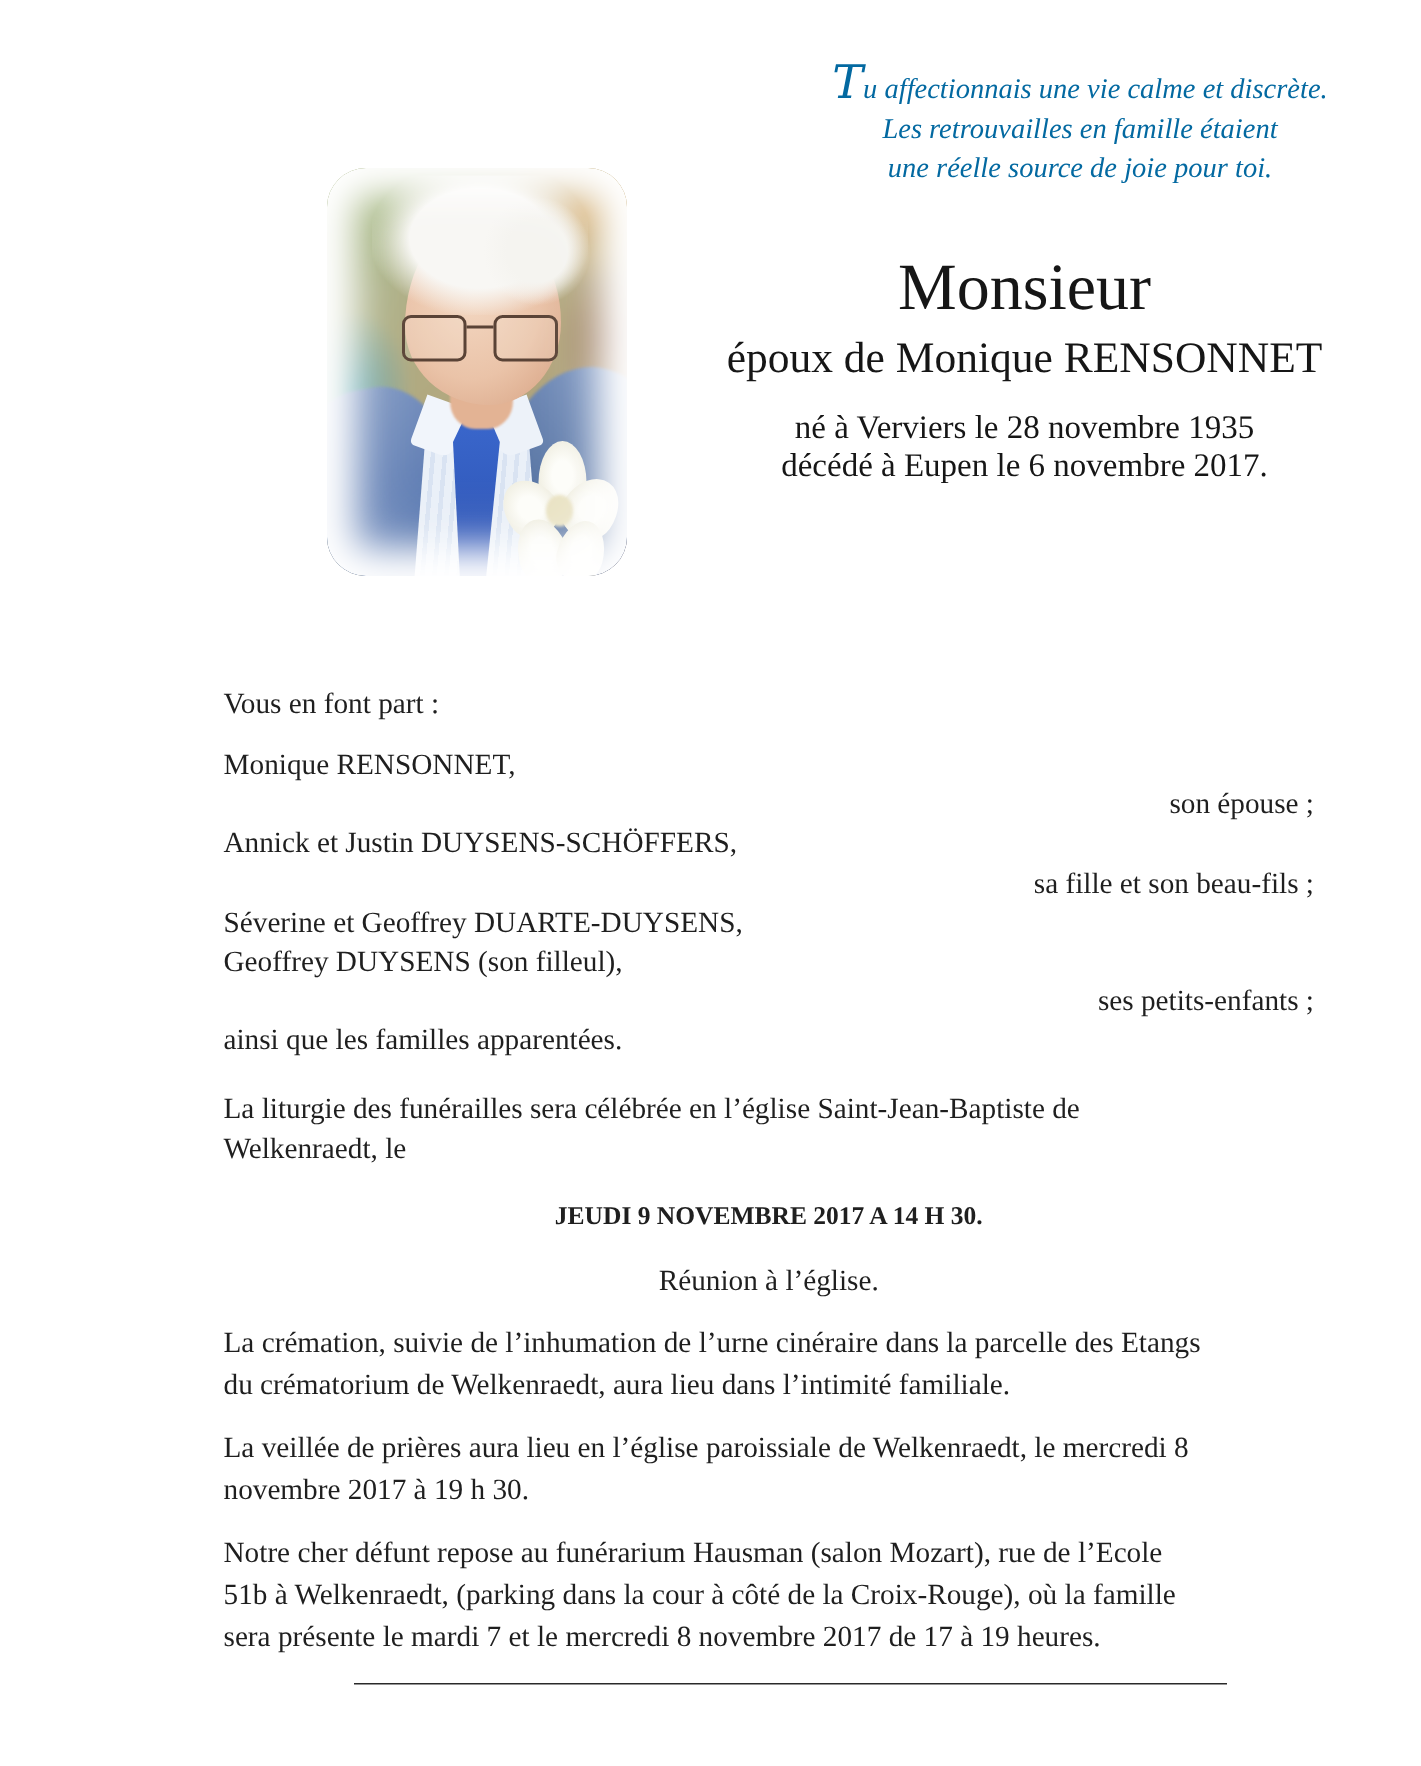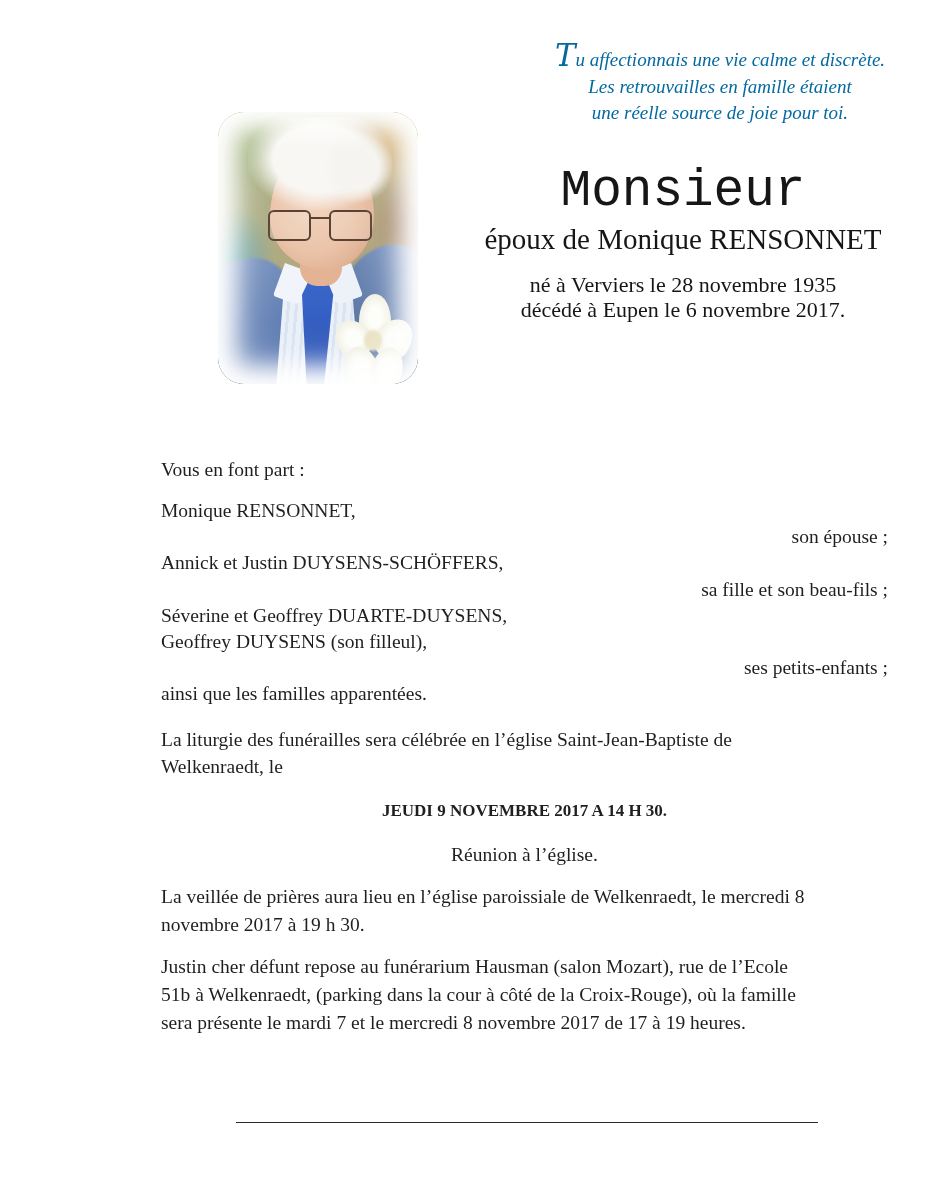--- a/index.html
+++ b/index.html
@@ -95,29 +95,29 @@
   .ph-flower .p4{left:12%;top:54%;width:43%;height:45%;transform:rotate(-15deg);}
   .ph-flower .p5{left:48%;top:55%;width:41%;height:43%;transform:rotate(15deg);}
   .ph-flower .heart{left:37%;top:38%;position:absolute;width:24%;height:22%;background:#e9e2c2;border-radius:50%;filter:blur(1px);}
   .ph-vignette{
     inset:0;border-radius:26px;
     box-shadow:inset 0 0 24px 16px #ffffff, inset 0 0 48px 12px rgba(255,255,255,.6);
   }
 
   
   .title-block{position:absolute;left:450px;top:166px;width:466px;text-align:center;color:#161616;}
-  .t-monsieur{font-size:51px;line-height:52px;font-family:Liberation Mono, monospace;}
+  .t-monsieur{font-size:44px;line-height:52px;}
   .t-name{font-size:42px;line-height:52px;}
   .t-spouse{font-size:29px;line-height:42px;}
   .t-birth{font-size:22px;line-height:25px;margin-top:12px;}
   .t-death{font-size:22px;line-height:25px;}
   .title-block div{white-space:nowrap;}
 
   
-  .body-block{position:absolute;left:161px;top:456px;width:727px;font-size:19.5px;}
+  .body-block{position:absolute;left:149px;top:456px;width:727px;font-size:19.5px;}
   .body-block .line,.body-block .para{white-space:nowrap;}
   .intro{line-height:27px;}
   .family{margin-top:15px;}
   .family .line{line-height:26.2px;}
   .family .right{text-align:right;}
   .para{line-height:27.5px;}
   .p-liturgy{margin-top:18px;}
   .p-date{margin-top:16px;text-align:center;font-weight:bold;font-size:17px;}
   .p-meeting{margin-top:17px;text-align:center;}
   .p-cremation{margin-top:13px;line-height:28px;}
@@ -191,28 +191,32 @@
 
     <div class="para p-liturgy">
       <div class="line">La liturgie des funérailles sera célébrée en l’église Saint-Jean-Baptiste de</div>
       <div class="line">Welkenraedt, le</div>
     </div>
 
     <div class="para p-date">JEUDI 9 NOVEMBRE 2017 A 14 H 30.</div>
 
     <div class="para p-meeting">Réunion à l’église.</div>
 
+    <div class="para p-cremation">
+      <div class="line">La crémation, suivie de l’inhumation de l’urne cinéraire dans la parcelle des Etangs</div>
+      <div class="line">du crématorium de Welkenraedt, aura lieu dans l’intimité familiale.</div>
+    </div>
 
     <div class="para p-vigil">
       <div class="line">La veillée de prières aura lieu en l’église paroissiale de Welkenraedt, le mercredi 8</div>
       <div class="line">novembre 2017 à 19 h 30.</div>
     </div>
 
     <div class="para p-repose">
-      <div class="line">Justin cher défunt repose au funérarium Hausman (salon Mozart), rue de l’Ecole</div>
+      <div class="line">Notre cher défunt repose au funérarium Hausman (salon Mozart), rue de l’Ecole</div>
       <div class="line">51b à Welkenraedt, (parking dans la cour à côté de la Croix-Rouge), où la famille</div>
       <div class="line">sera présente le mardi 7 et le mercredi 8 novembre 2017 de 17 à 19 heures.</div>
     </div>
   </div>
 
   <div class="footer">
     <div class="footer-rule"></div>
   </div>
 
 </div>

